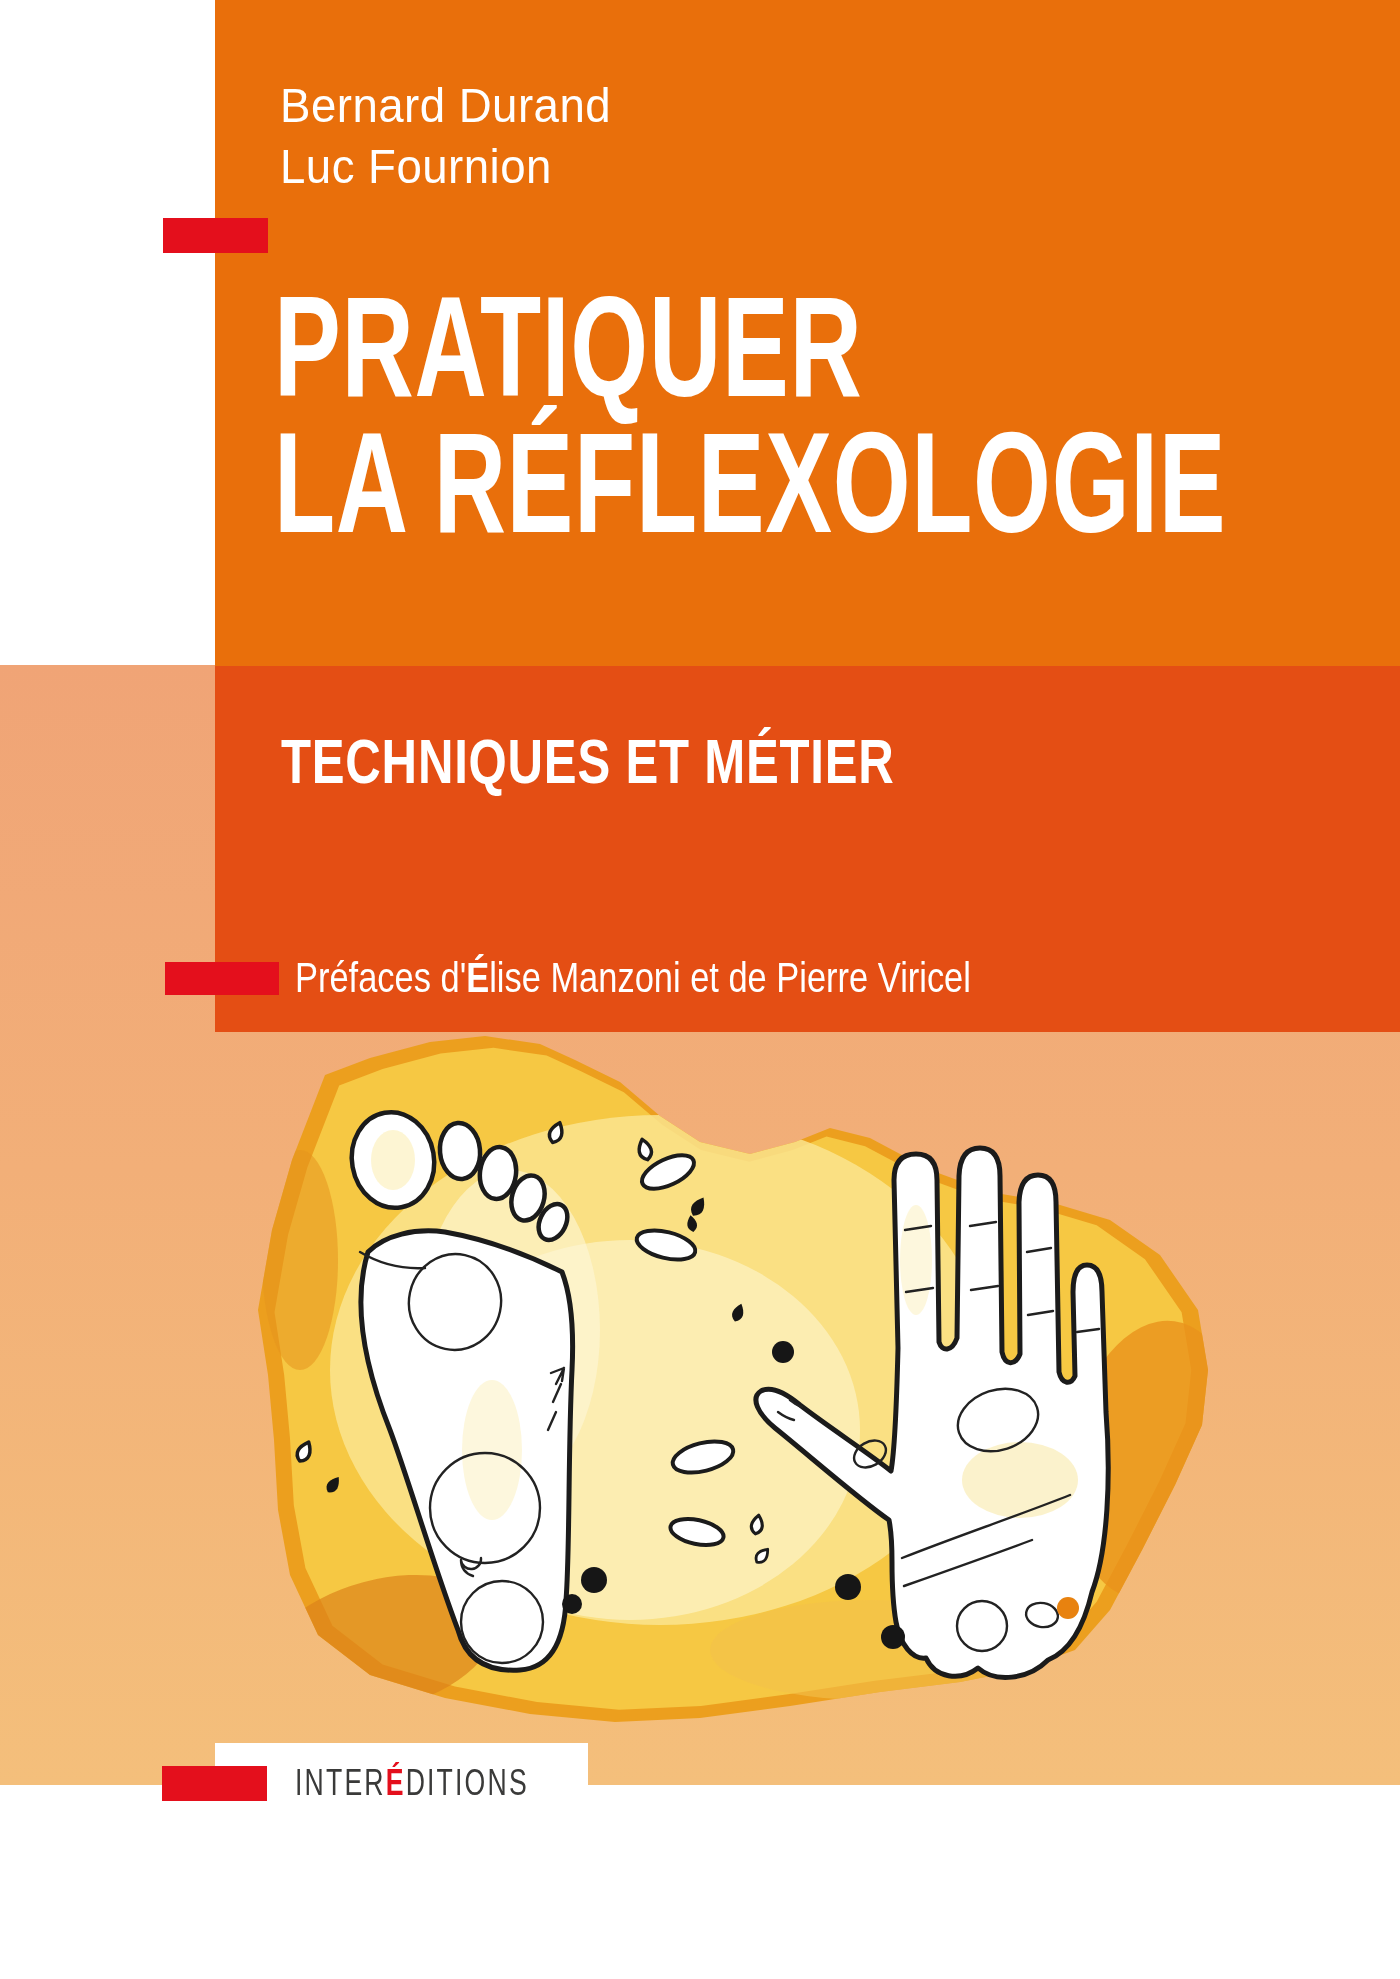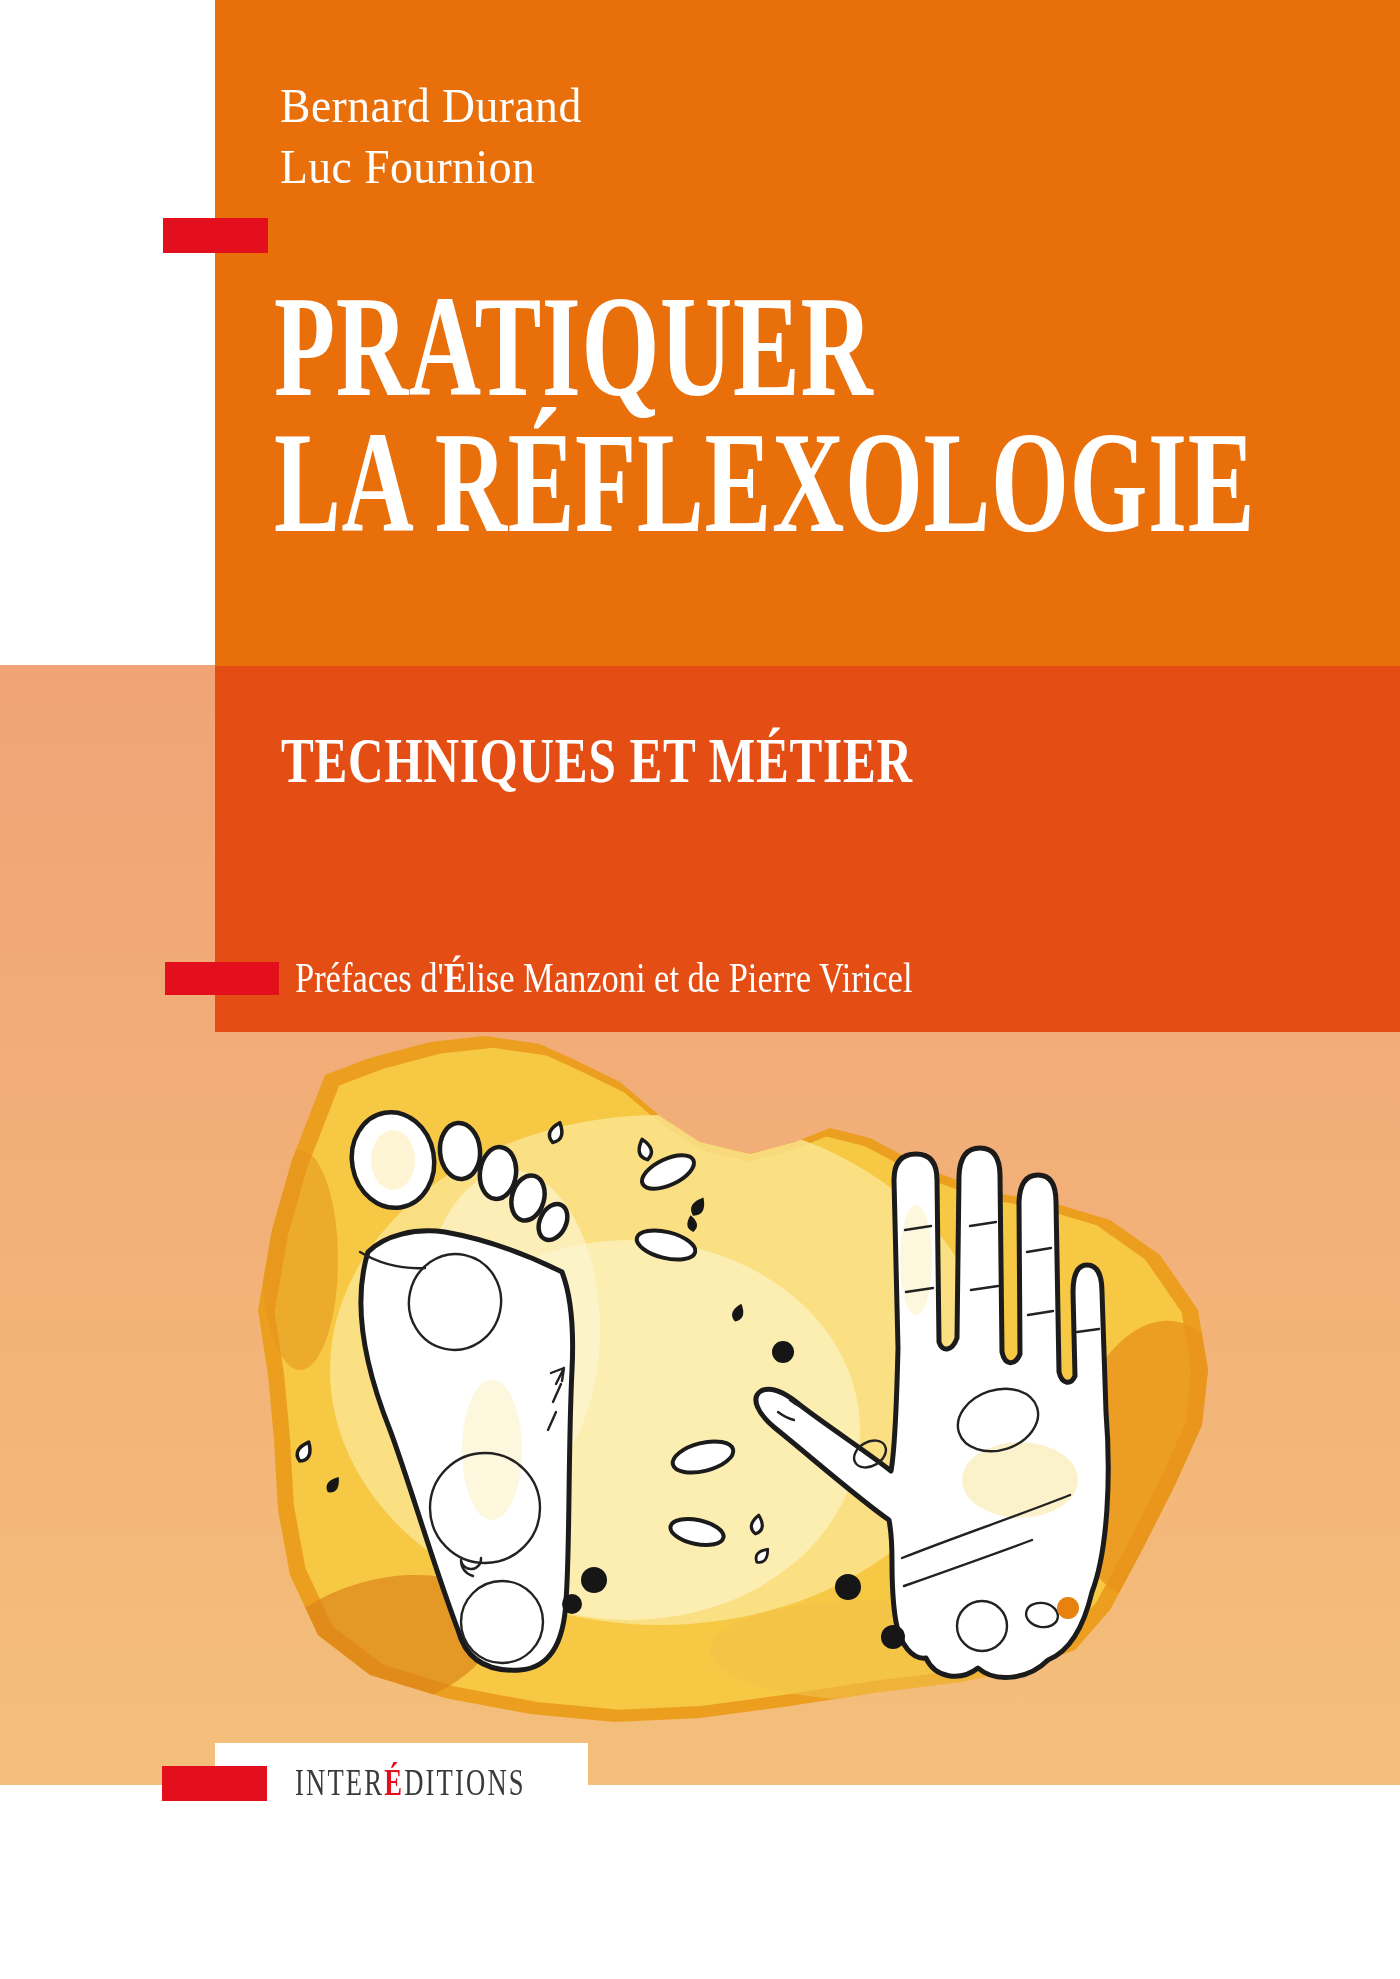--- a/index.html
+++ b/index.html
@@ -1,21 +1,21 @@
 <!DOCTYPE html>
 <html><head>
 <meta charset="utf-8">
 <style>
   html,body{margin:0;padding:0;background:#ffffff;}
   .page{
     position:relative;
     width:1400px;height:1979px;
     background:#ffffff;
     overflow:hidden;
-    font-family:Liberation Serif, serif;
+    font-family:Liberation Sans, sans-serif;
   }
   
   .salmon-bg{
     position:absolute;left:0;top:665px;width:1400px;height:1120px;
     background:linear-gradient(180deg,#F0A476 0%,#F2AF78 45%,#F4BF7B 100%);
   }
   .orange-top{
     position:absolute;left:215px;top:0;width:1185px;height:666px;
     background:#E96F0B;
   }

